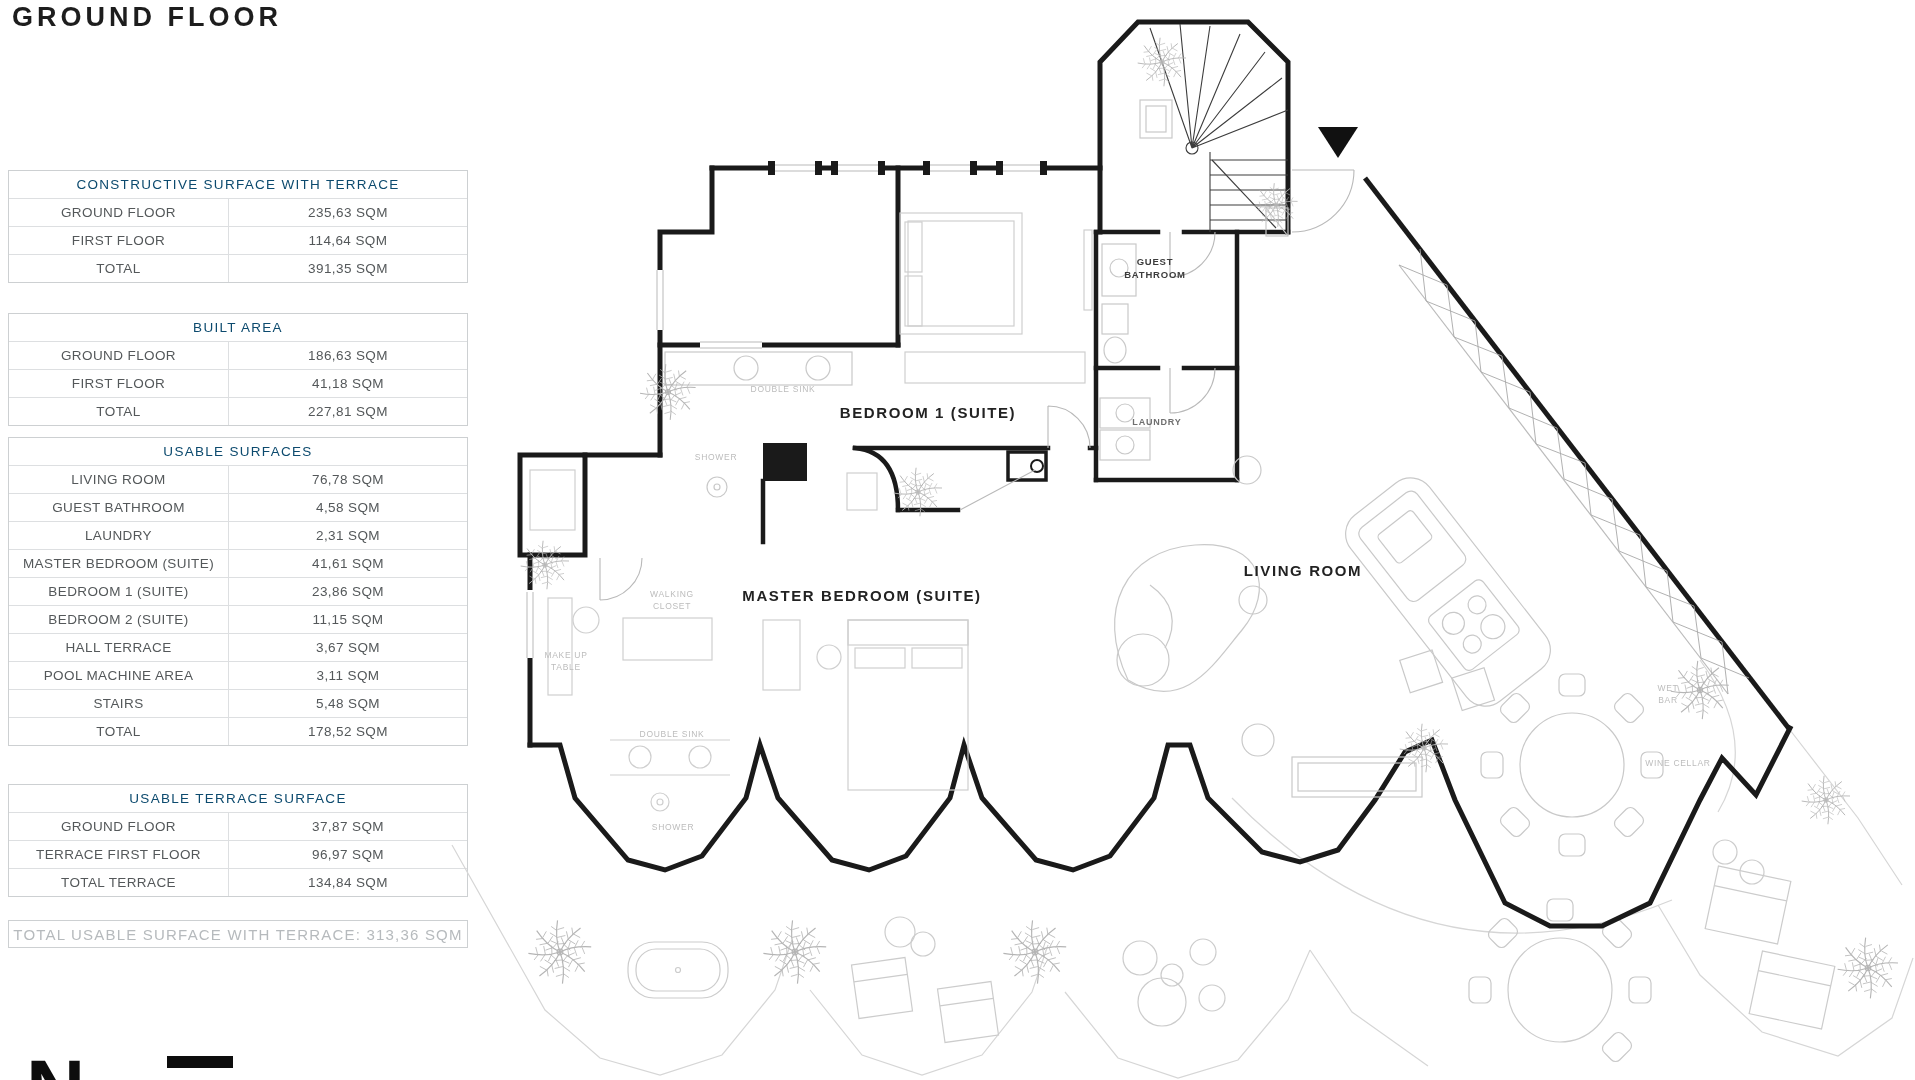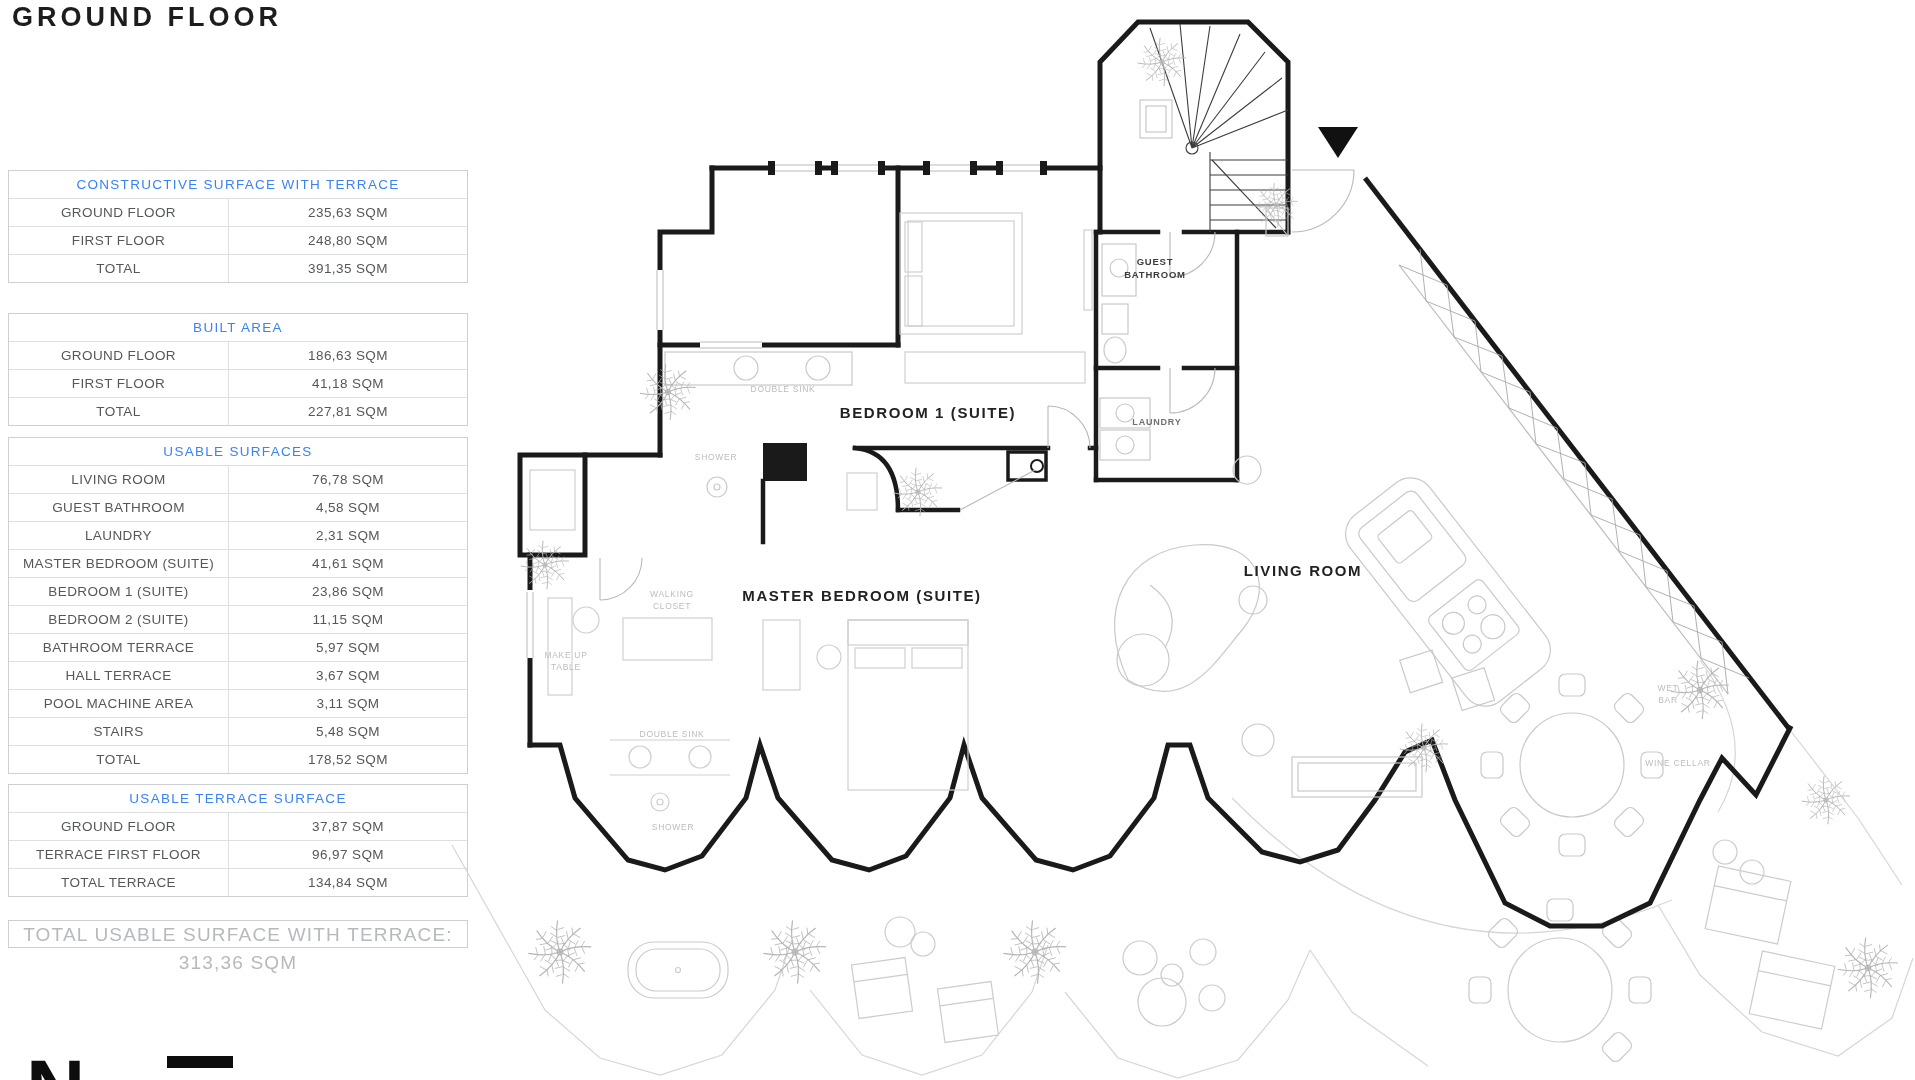--- a/index.html
+++ b/index.html
@@ -2,28 +2,28 @@
 <html><head>
 <meta charset="utf-8">
 <style>
   html,body{margin:0;padding:0;background:#ffffff;}
   .canvas{position:relative;width:1915px;height:1080px;background:#fff;overflow:hidden;
           font-family:"Liberation Sans", sans-serif;padding-left:38px;}
   .page-title{position:absolute;left:12px;top:2px;font-size:27px;font-weight:600;
               letter-spacing:4px;color:#1d1d1d;}
   
   .stable{position:absolute;left:8px;width:460px;border:1px solid #cdd0d2;background:#fff;box-sizing:border-box;}
-  .thead{height:27px;line-height:27px;text-align:center;color:#3b82f6;font-size:13.5px;letter-spacing:1.3px;}
+  .thead{height:27px;line-height:27px;text-align:center;color:#0c4a6e;font-size:13.5px;letter-spacing:1.3px;}
   .trow{display:flex;border-top:1px solid #dddfe1;height:27px;line-height:27px;}
   .tcell{font-size:13.5px;color:#54585a;letter-spacing:.4px;}
   .lbl{width:219px;text-align:center;border-right:1px solid #dddfe1;}
   .val{flex:1;text-align:center;}
   .totalbox{position:absolute;left:8px;top:920px;width:460px;height:28px;line-height:28px;
             border:1px solid #cdd0d2;box-sizing:border-box;text-align:center;color:#b6babd;
-            font-size:19px;letter-spacing:1.2px;background:#fff;}
+            font-size:15px;letter-spacing:1.2px;background:#fff;}
   .north{position:absolute;left:26px;top:1048px;font-size:82px;font-weight:800;color:#0d0d0d;line-height:1;}
   .scalebar{position:absolute;left:167px;top:1056px;width:66px;height:12px;background:#0d0d0d;}
   .plan{position:absolute;left:0;top:0;}
   svg text{font-family:"Liberation Sans", sans-serif;}
   .biglab{font-size:15px;font-weight:700;letter-spacing:1.6px;fill:#222;}
   .midlab{font-size:9.5px;font-weight:700;letter-spacing:.8px;fill:#3c3c3c;}
   .graylab{font-size:9px;font-weight:400;letter-spacing:.8px;fill:#9a9a9a;}
   .litelab{font-size:8.5px;font-weight:400;letter-spacing:.7px;fill:#bcbcbc;}
 </style>
 </head>
@@ -34,21 +34,21 @@
   <div class="page-title">GROUND FLOOR</div>
 
   <div class="stable" style="top:170px">
     <div class="thead">CONSTRUCTIVE SURFACE WITH TERRACE</div>
     <div class="trow">
         <div class="tcell lbl">GROUND FLOOR</div>
         <div class="tcell val">235,63 SQM</div>
       </div>
     <div class="trow">
         <div class="tcell lbl">FIRST FLOOR</div>
-        <div class="tcell val">248,80 SQM</div>
+        <div class="tcell val">114,64 SQM</div>
       </div>
     <div class="trow">
         <div class="tcell lbl">TOTAL</div>
         <div class="tcell val">391,35 SQM</div>
       </div>
   </div>
 
   <div class="stable" style="top:313px">
     <div class="thead">BUILT AREA</div>
     <div class="trow">
@@ -83,24 +83,20 @@
         <div class="tcell lbl">MASTER BEDROOM (SUITE)</div>
         <div class="tcell val">41,61 SQM</div>
       </div>
     <div class="trow">
         <div class="tcell lbl">BEDROOM 1 (SUITE)</div>
         <div class="tcell val">23,86 SQM</div>
       </div>
     <div class="trow">
         <div class="tcell lbl">BEDROOM 2 (SUITE)</div>
         <div class="tcell val">11,15 SQM</div>
-      </div>
-    <div class="trow">
-        <div class="tcell lbl">BATHROOM TERRACE</div>
-        <div class="tcell val">5,97 SQM</div>
       </div>
     <div class="trow">
         <div class="tcell lbl">HALL TERRACE</div>
         <div class="tcell val">3,67 SQM</div>
       </div>
     <div class="trow">
         <div class="tcell lbl">POOL MACHINE AREA</div>
         <div class="tcell val">3,11 SQM</div>
       </div>
     <div class="trow">

